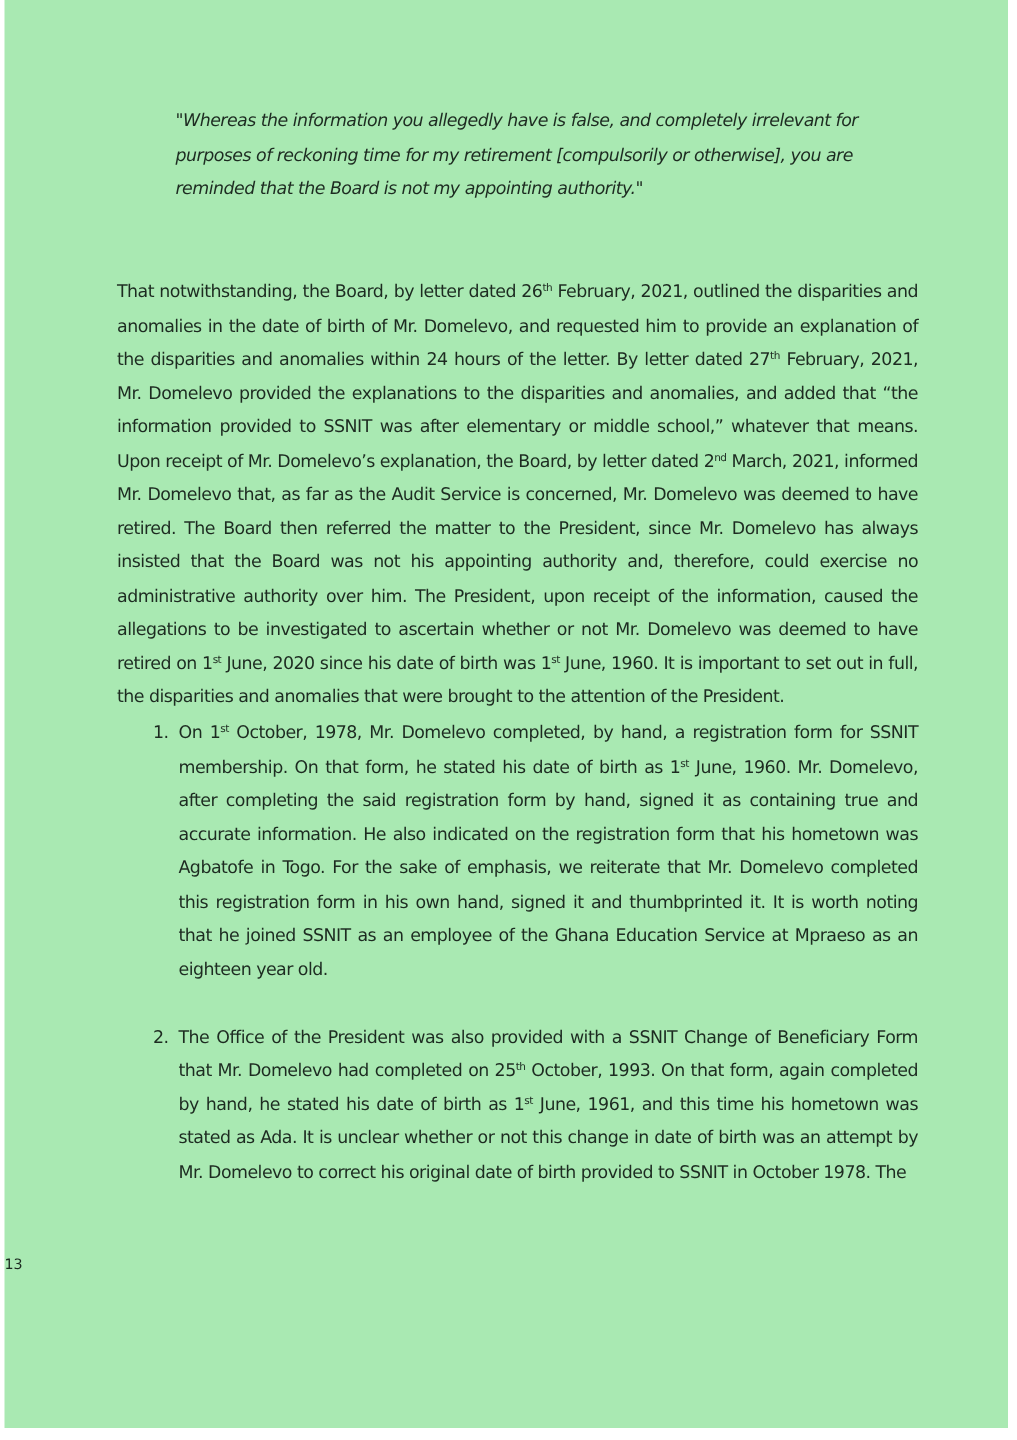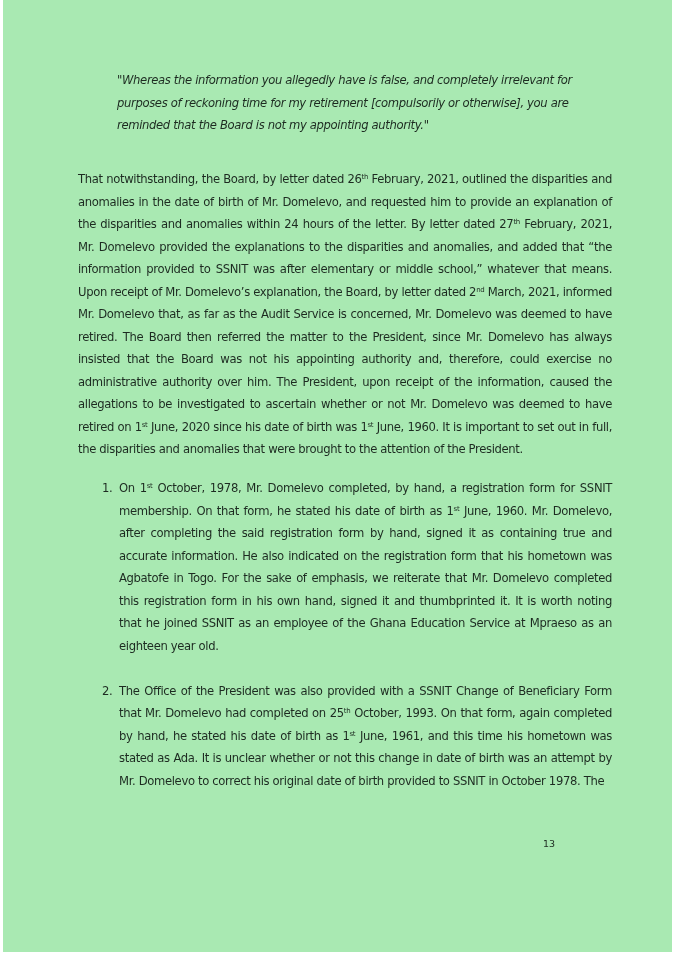--- a/index.html
+++ b/index.html
@@ -13,39 +13,39 @@
       color: #1d2b21;
       font-family: "DejaVu Sans", sans-serif;
       font-size: 11.6px;
     }
     .quote {
       position: absolute; left: 114px; top: 69px; width: 462px;
       font-style: italic; line-height: 22.5px; letter-spacing: -0.35px;
       word-spacing: 0px;
     }
     .para {
-      position: absolute; left: 75px; top: 168px; width: 534px;
+      position: absolute; left: 75px; top: 183px; width: 534px;
       line-height: 22.5px; text-align: justify; letter-spacing: -0.35px;
     }
     .list {
       position: absolute; left: 75px; top: 477px; width: 534px;
       margin: 0; padding: 0; list-style: none;
     }
     .list-item {
       position: relative; padding-left: 41px;
       line-height: 22.5px; text-align: justify; letter-spacing: -0.35px;
       margin-bottom: 22.5px;
     }
     .list-num {
       position: absolute; left: 24px; top: 0;
     }
     sup { font-size: 7px; line-height: 0; vertical-align: 4px; }
     .page-number {
       position: absolute; left: 0; width: 552px; top: 838px;
-      text-align: right; font-size: 9.5px;
+      text-align: left; font-size: 9.5px;
     }
   </style>
 </head>
 <body>
 
 <div class="page">
 
   <div class="quote"><span>"</span><span>Whereas the information you allegedly have is false, and completely irrelevant for purposes of reckoning time for my retirement [compulsorily or otherwise], you are reminded that the Board is not my appointing authority.</span><span>"</span></div>
 
   <div class="para"><span>That notwithstanding, the Board, by letter dated 26</span><sup>th</sup><span> February, 2021, outlined the disparities and anomalies in the date of birth of Mr. Domelevo, and requested him to provide an explanation of the disparities and anomalies within 24 hours of the letter. By letter dated 27</span><sup>th</sup><span> February, 2021, Mr. Domelevo provided the explanations to the disparities and anomalies, and added that “the information provided to SSNIT was after elementary or middle school,” whatever that means. Upon receipt of Mr. Domelevo’s explanation, the Board, by letter dated 2</span><sup>nd</sup><span> March, 2021, informed Mr. Domelevo that, as far as the Audit Service is concerned, Mr. Domelevo was deemed to have retired. The Board then referred the matter to the President, since Mr. Domelevo has always insisted that the Board was not his appointing authority and, therefore, could exercise no administrative authority over him. The President, upon receipt of the information, caused the allegations to be investigated to ascertain whether or not Mr. Domelevo was deemed to have retired on 1</span><sup>st</sup><span> June, 2020 since his date of birth was 1</span><sup>st</sup><span> June, 1960. It is important to set out in full, the disparities and anomalies that were brought to the attention of the President.</span></div>

